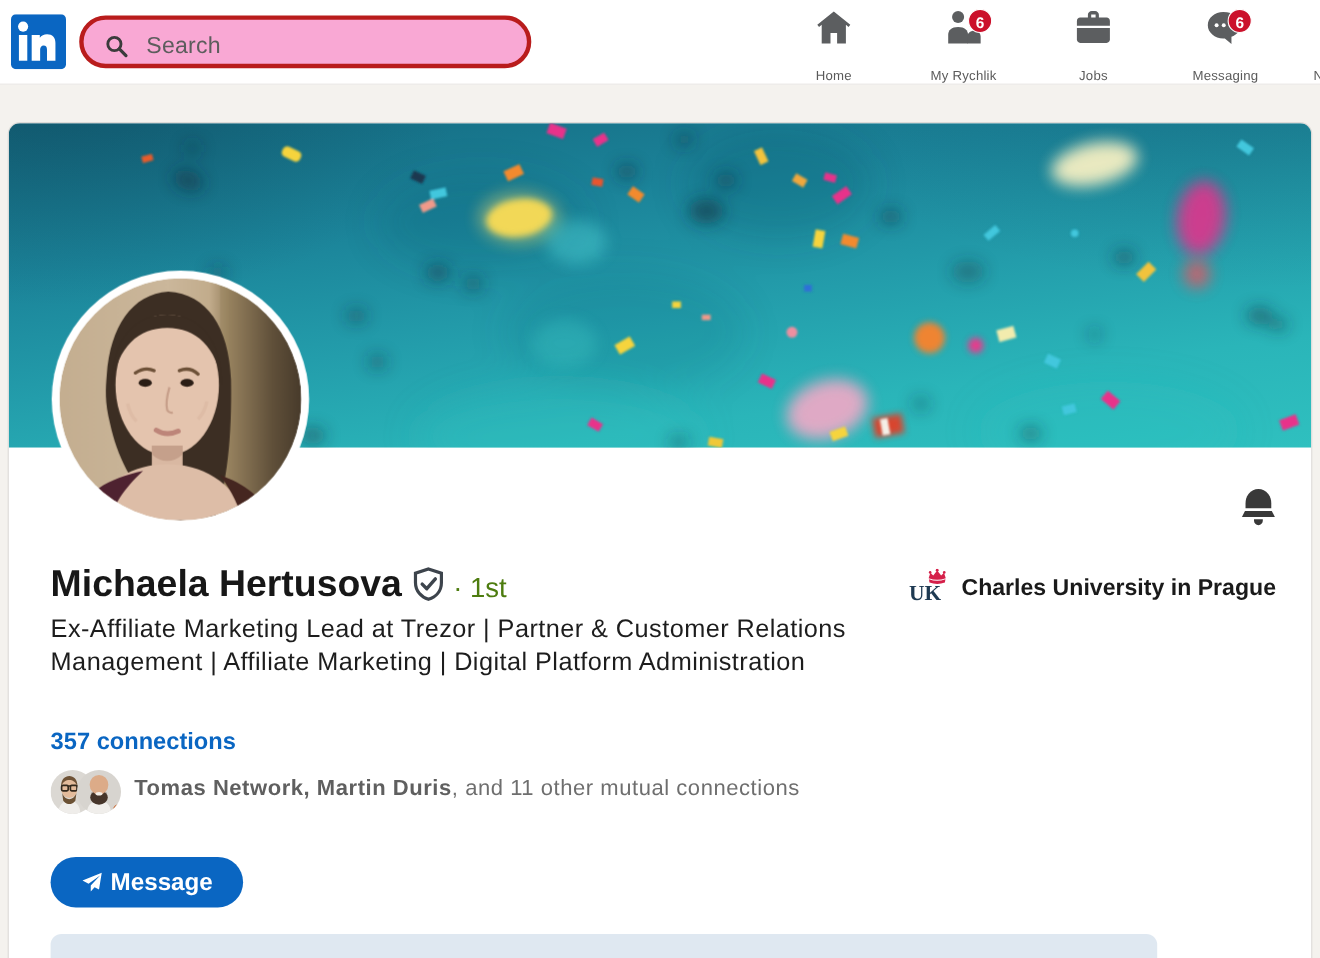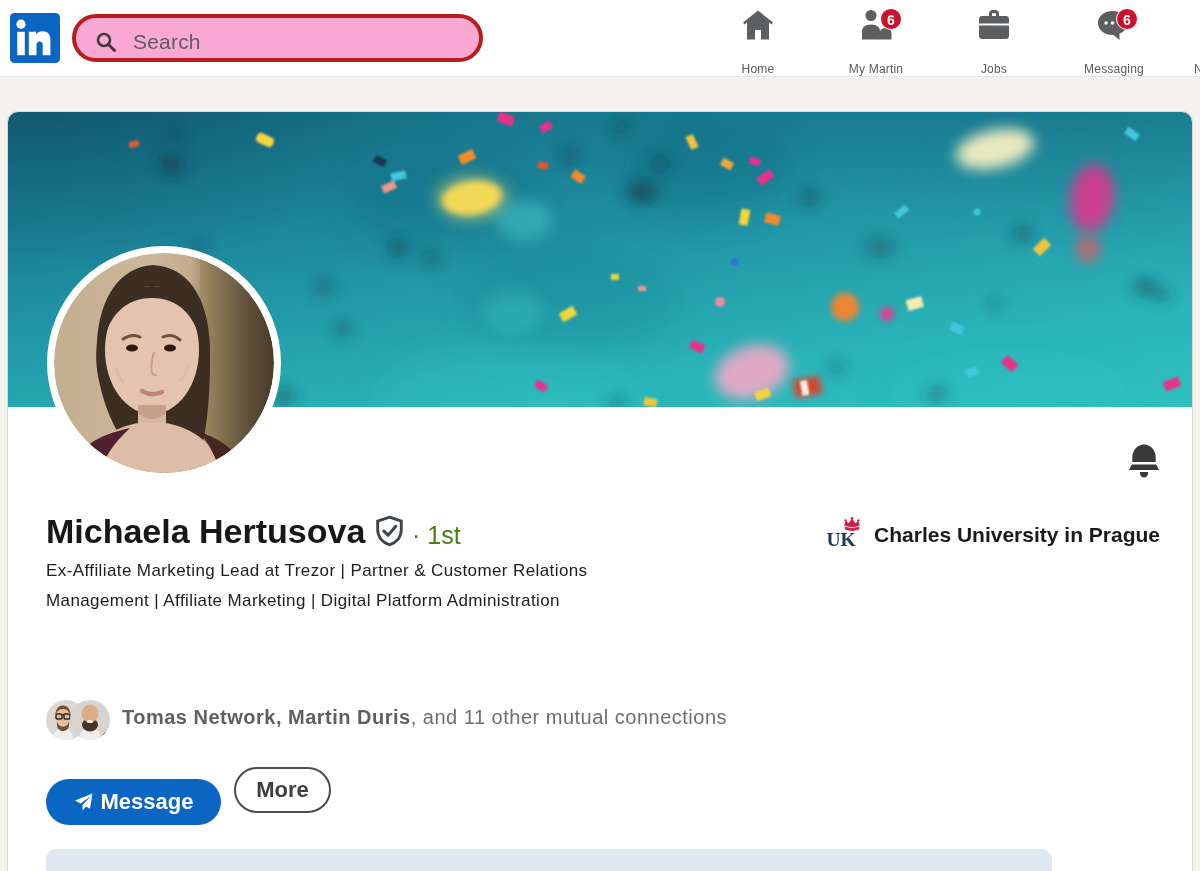--- a/index.html
+++ b/index.html
@@ -23,21 +23,21 @@
     background:
       radial-gradient(520px 280px at 4% -10%, rgba(10,48,66,.30), rgba(10,48,66,0) 70%),
       radial-gradient(640px 300px at 96% -20%, rgba(10,48,66,.18), rgba(10,48,66,0) 70%),
       linear-gradient(172deg, #14687f 0%, #1b8399 30%, #239dab 55%, #2ab5b9 78%, #2fc0bf 100%);
   }
   #avatar { position:absolute; left:39px; top:134px; width:234px; height:234px; border-radius:50%; background:#fff; }
   #avatar svg { position:absolute; left:7px; top:7px; border-radius:50%; }
 
   .name { position:absolute; left:38px; top:399.5px; font-size:34px; font-weight:700; color:#171717; letter-spacing:0px; }
   .dist { position:absolute; left:404px; top:408.5px; font-size:25px; color:#4d7c0f; }
-  .headline { position:absolute; left:38px; top:444px; font-size:17px; line-height:30px; color:#1d1d1d; letter-spacing:0.4px; }
+  .headline { position:absolute; left:38px; top:444px; font-size:23px; line-height:30px; color:#1d1d1d; letter-spacing:0.4px; }
   .loc { position:absolute; left:38px; top:515px; font-size:20px; color:#6b6b6b; letter-spacing:0.3px; }
   .loc b { color:#0a66c2; font-weight:700; }
   .conn { position:absolute; left:38px; top:550px; font-size:21.5px; font-weight:700; color:#0a66c2; letter-spacing:0px; }
   .mut-txt { position:absolute; left:114px; top:594px; font-size:20px; color:#6e6e6e; letter-spacing:0.5px; }
   .mut-txt b { color:#5f5f5f; }
 
   .btn-msg { position:absolute; left:38px; top:655px; width:175px; height:46px; background:#0a66c2; border-radius:23px; color:#fff; font-size:22px; font-weight:700; line-height:46px; text-align:center;margin-top:12px; }
   .btn-more { position:absolute; left:226px; top:655px; width:97px; height:46px; border:2px solid #4c4c4c; border-radius:23px; color:#3f3f3f; font-size:22px; font-weight:700; line-height:42px; text-align:center; }
 
   .bluebox { position:absolute; left:38px; top:737px; width:1006px; height:60px; background:#dfe8f1; border-radius:10px 10px 0 0; }
@@ -71,21 +71,21 @@
     </div>
     <div class="navitem" style="left:817px;">
       <svg width="36" height="34" viewBox="0 0 36 34">
         <g fill="#5c5e60">
           <circle cx="13" cy="7.5" r="5.5"></circle>
           <path d="M4 31.5 v-8 c0-4 3-7 9-7 s9 3 9 7 v8 Z"></path>
           <circle cx="27.5" cy="13.5" r="4.5"></circle>
           <path d="M21.5 31.5 v-6 c0-3.4 2.4-5.6 6-5.6 s6 2.2 6 5.6 v6 Z"></path>
         </g>
       </svg>
-      <div class="lbl">My Martin</div>
+      <div class="lbl">My Rychlik</div>
       <div class="badge" style="left:63px; top:8px;">6</div>
     </div>
     <div class="navitem" style="left:935px;">
       <svg width="34" height="34" viewBox="0 0 34 34">
         <g fill="#5c5e60">
           <path d="M12 8 V5.5 C12 3.6 13.6 2 15.5 2 h3 C20.4 2 22 3.6 22 5.5 V8 h7 c1.7 0 3 1.3 3 3 v4.5 H2 V11 c0-1.7 1.3-3 3-3 Z M15 8 h4 V5.2 h-4 Z"></path>
           <path d="M2 17.5 h30 V28 c0 1.7-1.3 3-3 3 H5 c-1.7 0-3-1.3-3-3 Z"></path>
         </g>
       </svg>
       <div class="lbl">Jobs</div>
@@ -257,20 +257,21 @@
     </svg>
 
     <div class="name">Michaela Hertusova</div>
     <svg class="abs" style="left:366px; top:403px;" width="31" height="32" viewBox="0 0 31 32">
       <path d="M15.5 2.2 L27.3 6.1 v8.4 c0 7.8-5 13.2-11.8 15.3 C8.9 27.7 3.7 22.3 3.7 14.5 V6.1 Z" fill="none" stroke="#3d444c" stroke-width="2.9"></path>
       <path d="M9.8 16 l4.2 4.2 L21.8 11.3" fill="none" stroke="#3d444c" stroke-width="3.1" stroke-linecap="round" stroke-linejoin="round"></path>
     </svg>
     <div class="dist">· 1st</div>
 
     <div class="headline">Ex-Affiliate Marketing Lead at Trezor | Partner &amp; Customer Relations<br>Management | Affiliate Marketing | Digital Platform Administration</div>
+    <div class="conn">357 connections</div>
 
     <svg class="abs" style="left:38px; top:588px;" width="40" height="40" viewBox="0 0 40 40">
       <defs>
           <clipPath id="m1">
             <circle cx="20" cy="20" r="20"></circle>
           </clipPath>
         </defs>
       <g clip-path="url(#m1)">
         <rect width="40" height="40" fill="#dbd8d3"></rect>
         <path d="M7 40 c0-9 5-12 10-12 s10 3 10 12 Z" fill="#efedea"></path>
@@ -296,21 +297,20 @@
         <path d="M13 20 c1.5 3.5 4 5 7 5 s5.5-1.5 7-5 c-1 5-3.5 8-7 8 s-6-3-7-8 Z" fill="#46352a"></path>
         <ellipse cx="20" cy="21.5" rx="3.2" ry="1.6" fill="#f5efe8"></ellipse>
         <path d="M32 40 c0-7 3-9 8-9 v9 Z" fill="#c96a33"></path>
       </g>
     </svg>
     <div class="mut-txt"><b>Tomas Network, Martin Duris</b>, and 11 other mutual connections</div>
 
     <div class="btn-msg"><svg style="vertical-align:-3px; margin-right:7px;" width="20" height="20" viewBox="0 0 20 20">
           <path fill="#fff" d="M18.5 1.5 L1 8.5 l5.5 3 L17 4 8.5 13 v5.5 l3.5-4 4 2.2 Z"></path>
         </svg>Message</div>
-    <div class="btn-more">More</div>
 
     <div class="bluebox"></div>
 
     <svg class="abs" style="left:818px; top:405px;" width="40" height="32" viewBox="0 0 40 32">
       <path d="M18.2 8.6 L19.8 3.6 L22.4 6.2 L26 1.6 L29.6 6.2 L32.2 3.6 L33.8 8.6 Q26 11.6 18.2 8.6 Z" fill="#d5204a"></path>
       <circle cx="19.6" cy="3.4" r="1.2" fill="#d5204a"></circle>
         <circle cx="26" cy="1.4" r="1.3" fill="#d5204a"></circle>
         <circle cx="32.4" cy="3.4" r="1.2" fill="#d5204a"></circle>
       <path d="M18.5 9.6 Q26 12.4 33.5 9.6 L33 12.6 Q26 15.2 19 12.6 Z" fill="#d5204a"></path>
       <text x="15" y="28.5" text-anchor="middle" font-family="Liberation Serif, serif" font-weight="700" font-size="19.5" fill="#1e3a52">UK</text>

